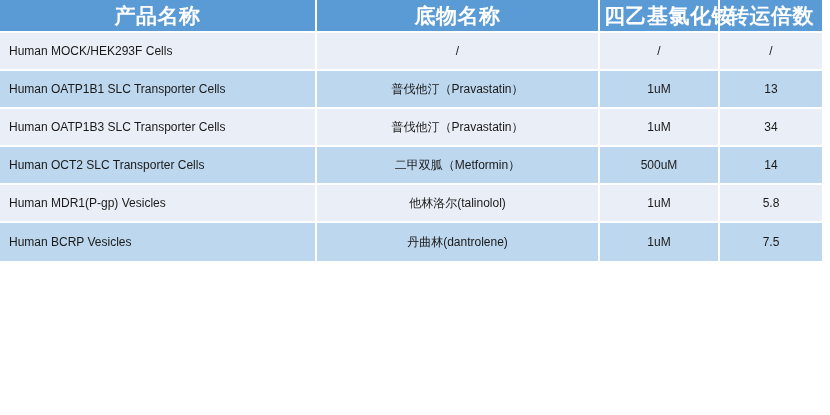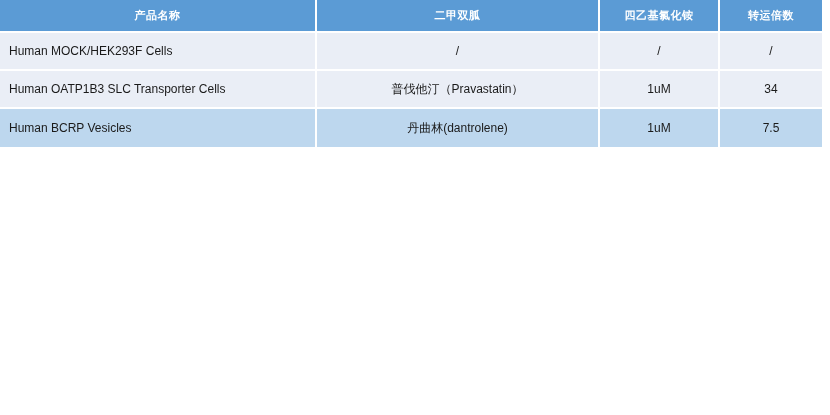--- a/index.html
+++ b/index.html
@@ -29,21 +29,21 @@
   
   col.c1 { width: 317px; }
   col.c2 { width: 283px; }
   col.c3 { width: 120px; }
   col.c4 { width: 102px; }
 
   thead th {
     background: #5b9bd5;
     color: #ffffff;
     font-weight: bold;
-    font-size: 11px;
+    font-size: 21px;
     letter-spacing: 0.5px;
     text-align: center;
     height: 33px;
     padding: 0 4px;
     border-right: 2px solid #ffffff;
     border-bottom: 2px solid #ffffff;
     box-sizing: border-box;
     white-space: nowrap;
   }
   thead th:last-child { border-right: none; }
@@ -83,47 +83,65 @@
   <table class="data-table">
     <colgroup>
       <col class="c1">
         <col class="c2">
         <col class="c3">
         <col class="c4">
     </colgroup>
     <thead>
       <tr>
         <th>产品名称</th>
-        <th>二甲双胍</th>
+        <th>底物名称</th>
         <th>四乙基氯化铵</th>
         <th>转运倍数</th>
       </tr>
     </thead>
     <tbody>
 
       <tr class="band-light">
         <td class="col-name">Human MOCK/HEK293F Cells</td>
         <td class="col-sub">/</td>
         <td class="col-conc">/</td>
         <td class="col-fold">/</td>
       </tr>
 
+      <tr class="band-blue">
+        <td class="col-name">Human OATP1B1 SLC Transporter Cells</td>
+        <td class="col-sub">普伐他汀（Pravastatin）</td>
+        <td class="col-conc">1uM</td>
+        <td class="col-fold">13</td>
+      </tr>
 
       <tr class="band-light">
         <td class="col-name">Human OATP1B3 SLC Transporter Cells</td>
         <td class="col-sub">普伐他汀（Pravastatin）</td>
         <td class="col-conc">1uM</td>
         <td class="col-fold">34</td>
       </tr>
 
 
 
 
 
+      <tr class="band-blue">
+        <td class="col-name">Human OCT2 SLC Transporter Cells</td>
+        <td class="col-sub">二甲双胍（Metformin）</td>
+        <td class="col-conc">500uM</td>
+        <td class="col-fold">14</td>
+      </tr>
 
+      <tr class="band-light">
+        <td class="col-name">Human MDR1(P-gp) Vesicles</td>
+        <td class="col-sub">他林洛尔(talinolol)</td>
+        <td class="col-conc">1uM</td>
+        <td class="col-fold">5.8</td>
+      </tr>
 
       <tr class="band-blue">
         <td class="col-name">Human BCRP Vesicles</td>
         <td class="col-sub">丹曲林(dantrolene)</td>
         <td class="col-conc">1uM</td>
         <td class="col-fold">7.5</td>
       </tr>
 
     </tbody>
   </table>

